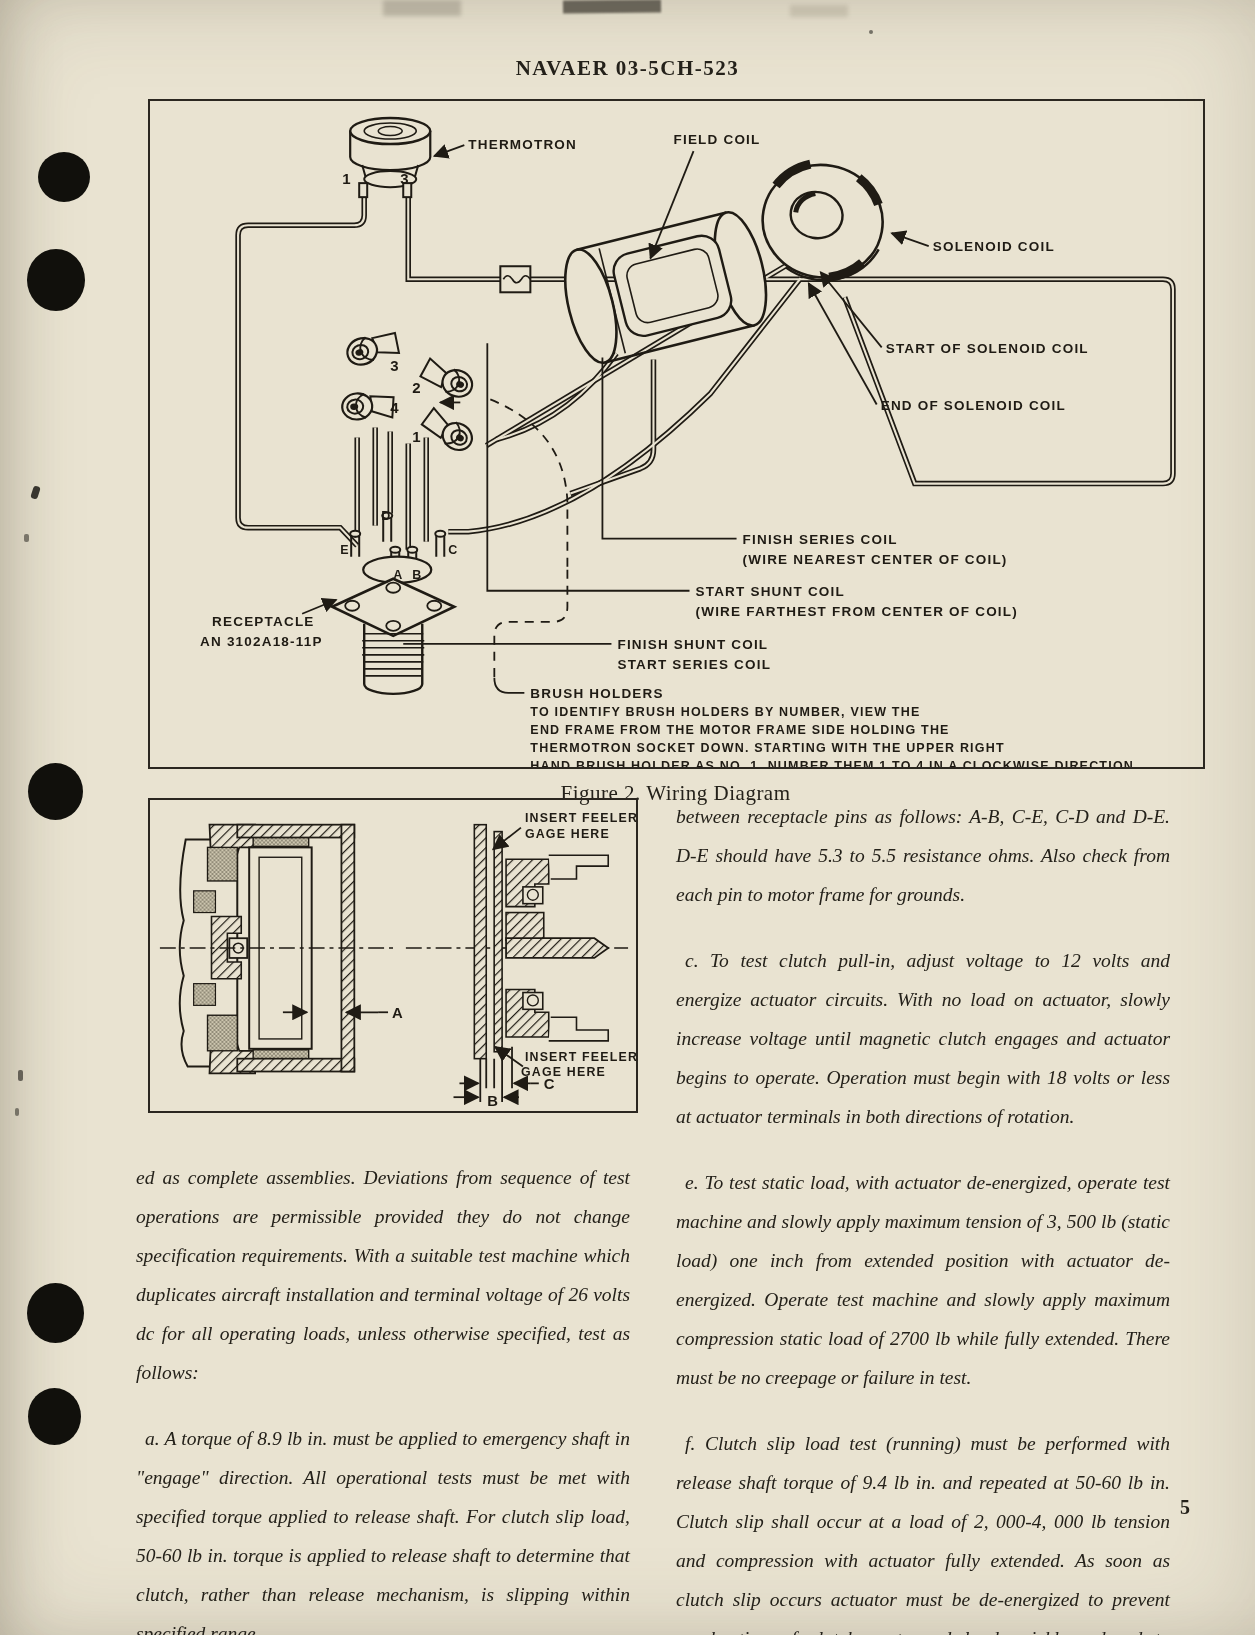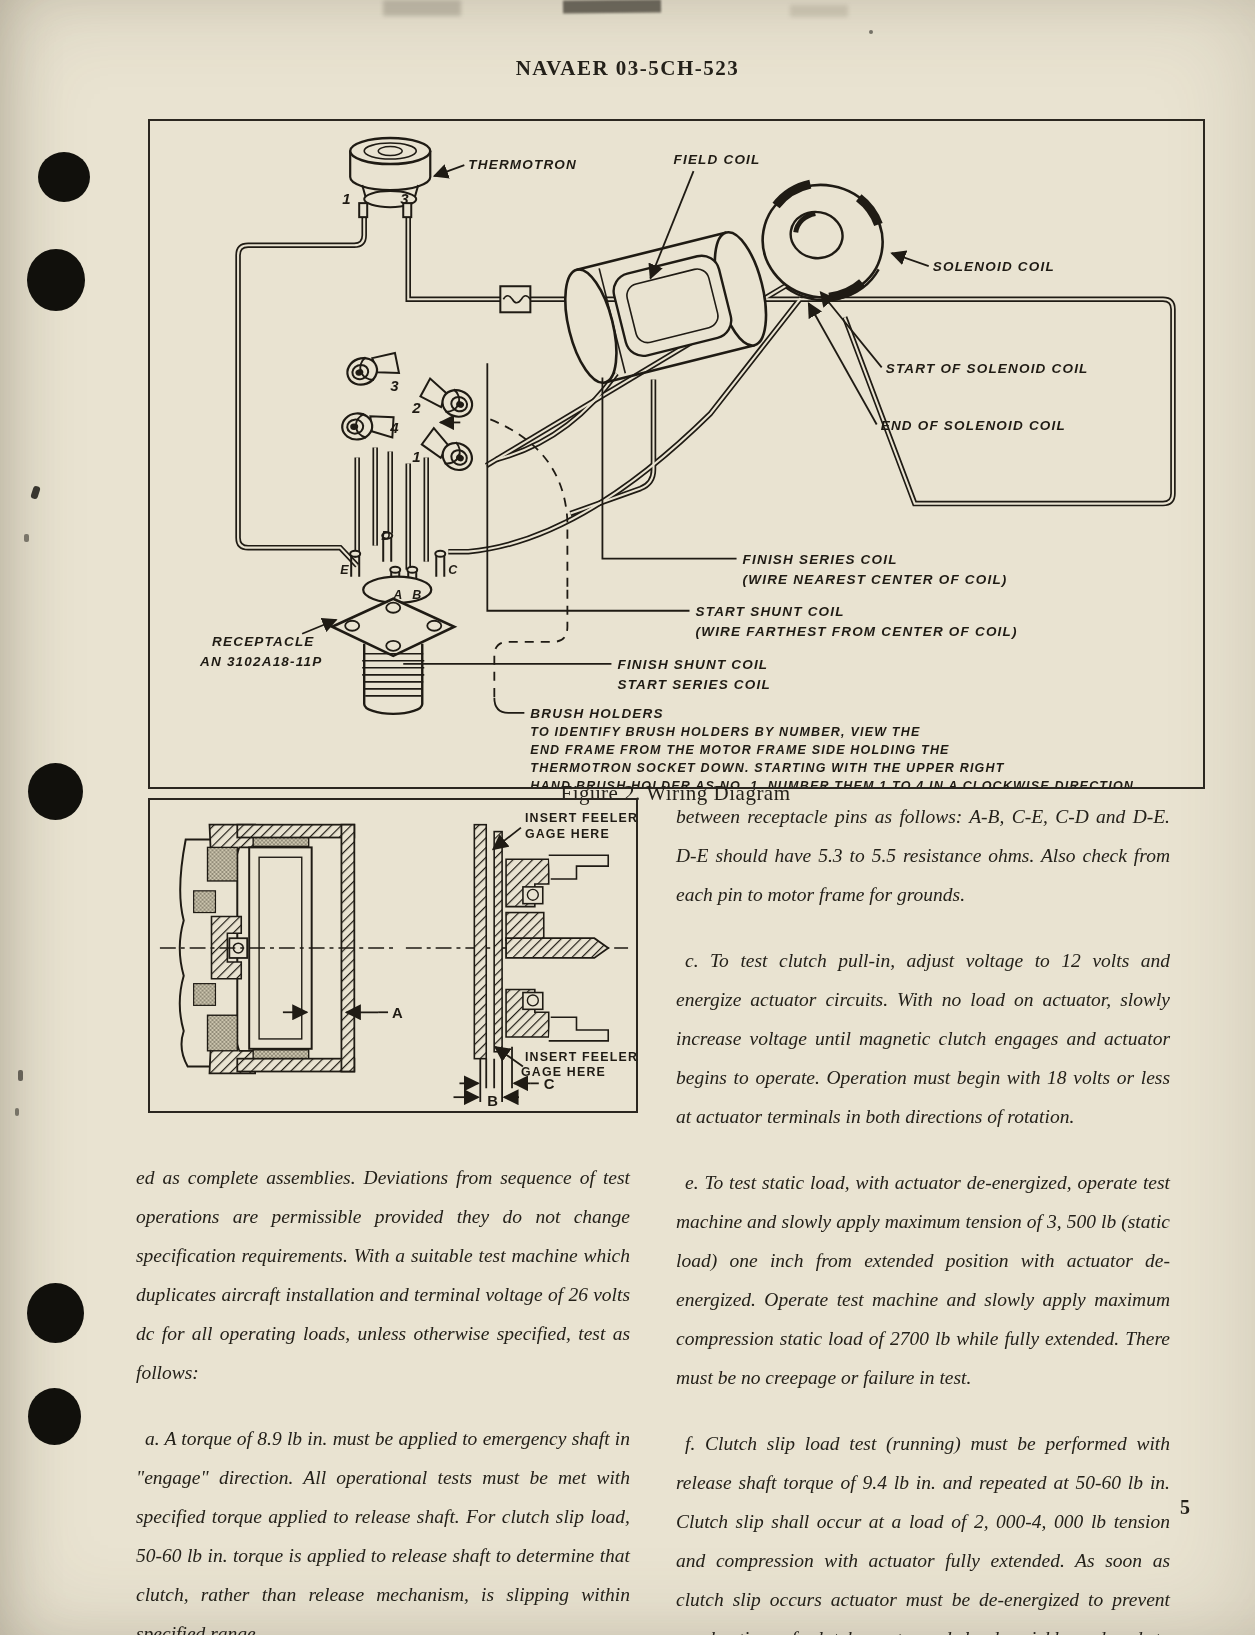--- a/index.html
+++ b/index.html
@@ -2,21 +2,21 @@
 <html><head>
 <meta charset="utf-8">
 <style>
   html,body{margin:0;padding:0;background:#777;}
   .page{position:relative;width:1255px;height:1635px;background:#e9e3d1;overflow:hidden;
         font-family:"Liberation Serif",serif;color:#24211a;
         box-shadow:inset 0 0 90px rgba(90,80,55,.18), inset 30px 0 60px -30px rgba(60,50,30,.25);}
   .hdr{position:absolute;top:56px;left:0;width:100%;text-align:center;
        font-size:21px;font-weight:bold;letter-spacing:1.5px;}
   .fig{position:absolute;border:2.5px solid #2b2720;box-sizing:border-box;background:transparent;}
-  #fig2{left:148px;top:119px;width:1057px;height:670px;font-style:italic;}
+  #fig2{left:148px;top:99px;width:1057px;height:670px;}
   #fig3{left:148px;top:798px;width:490px;height:315px;}
   .fig svg{display:block;width:100%;height:100%;}
   .cap{position:absolute;text-align:center;font-size:21px;letter-spacing:.5px;padding-left:48px;}
   #cap2{left:0;top:781px;width:1255px;}
   #cap3{left:148px;top:1119px;width:490px;}
   .col{position:absolute;width:494px;text-align:justify;
        font-size:19.5px;line-height:39px;font-style:italic;}
   #lcol{left:136px;top:1158px;}
   #rcol{left:676px;top:797px;}
   .col p{margin:0 0 27px 0;}

